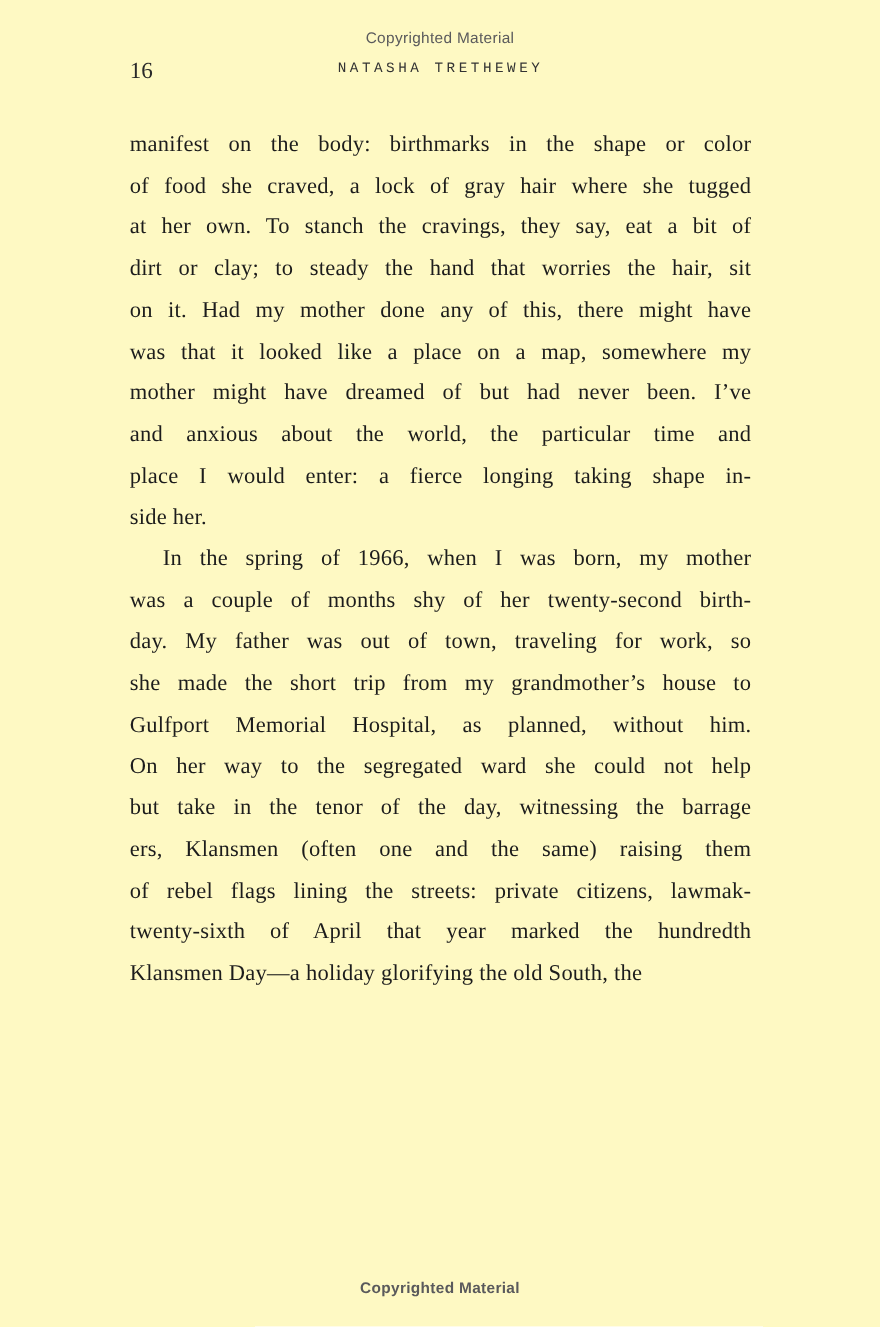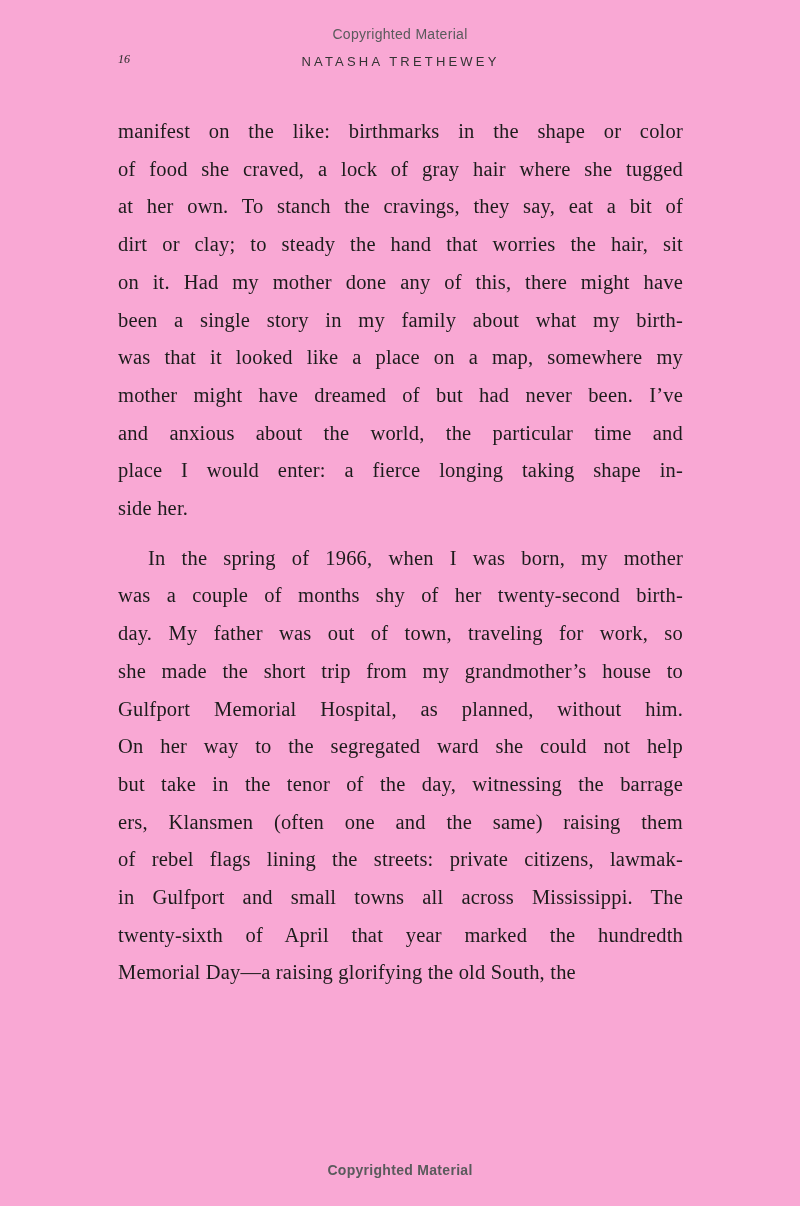--- a/index.html
+++ b/index.html
@@ -4,21 +4,21 @@
 <style>
   html, body {
     margin: 0;
     padding: 0;
     background: #ffffff;
   }
   .page {
     position: relative;
     width: 800px;
     height: 1206px;
-    background: #f9a8d4;
+    background: #fef9c3;
     overflow: hidden;
     font-family: "Liberation Serif", serif;
     color: #1c1c1c;
   }
   .top-notice {
     position: absolute;
     top: 26px;
     left: 0;
     width: 100%;
     text-align: center;
@@ -44,31 +44,30 @@
     top: 52px;
     left: 118px;
     right: 117px;
     height: 20px;
   }
   .page-num {
     position: absolute;
     left: 0;
     top: 0;
     font-family: "Liberation Serif", serif;
-    font-style: italic;
-    font-size: 12px;
+    font-size: 21px;
     color: #2a2a2a;
   }
   .author {
     position: absolute;
     left: 0;
     right: 0;
     top: 2px;
     text-align: center;
-    font-family: Liberation Sans, sans-serif;
+    font-family: Liberation Mono, monospace;
     font-size: 13px;
     letter-spacing: 3.2px;
     color: #333333;
   }
   .body-text {
     position: absolute;
     top: 113px;
     left: 118px;
     width: 565px;
   }
@@ -79,60 +78,57 @@
     text-align-last: justify;
     white-space: normal;
     letter-spacing: 0.2px;
   }
   .para .line.last {
     text-align-last: left;
     font-family: Liberation Serif, serif;
   }
   .para.indent-first .line:first-child {
     text-indent: 30px;
-    margin-top: 12px;
   }
 </style>
 </head>
 <body>
 
 <div class="page">
 
   <div class="top-notice">Copyrighted Material</div>
 
   <div class="running-head">
     <span class="page-num">16</span>
     <span class="author">NATASHA TRETHEWEY</span>
   </div>
 
   <div class="body-text">
     <div class="para">
-        <div class="line">manifest on the like: birthmarks in the shape or color</div>
+        <div class="line">manifest on the body: birthmarks in the shape or color</div>
         <div class="line">of food she craved, a lock of gray hair where she tugged</div>
         <div class="line">at her own. To stanch the cravings, they say, eat a bit of</div>
         <div class="line">dirt or clay; to steady the hand that worries the hair, sit</div>
         <div class="line">on it. Had my mother done any of this, there might have</div>
-        <div class="line">been a single story in my family about what my birth-</div>
         <div class="line">was that it looked like a place on a map, somewhere my</div>
         <div class="line">mother might have dreamed of but had never been. I’ve</div>
         <div class="line">and anxious about the world, the particular time and</div>
         <div class="line">place I would enter: a fierce longing taking shape in-</div>
         <div class="line last">side her.</div>
       </div>
     <div class="para indent-first">
         <div class="line">In the spring of 1966, when I was born, my mother</div>
         <div class="line">was a couple of months shy of her twenty-second birth-</div>
         <div class="line">day. My father was out of town, traveling for work, so</div>
         <div class="line">she made the short trip from my grandmother’s house to</div>
         <div class="line">Gulfport Memorial Hospital, as planned, without him.</div>
         <div class="line">On her way to the segregated ward she could not help</div>
         <div class="line">but take in the tenor of the day, witnessing the barrage</div>
         <div class="line">ers, Klansmen (often one and the same) raising them</div>
         <div class="line">of rebel flags lining the streets: private citizens, lawmak-</div>
-        <div class="line">in Gulfport and small towns all across Mississippi. The</div>
         <div class="line">twenty-sixth of April that year marked the hundredth</div>
-        <div class="line last">Memorial Day—a raising glorifying the old South, the</div>
+        <div class="line last">Klansmen Day—a holiday glorifying the old South, the</div>
       </div>
   </div>
 
   <div class="bottom-notice">Copyrighted Material</div>
 
 </div>
 
 </body></html>

